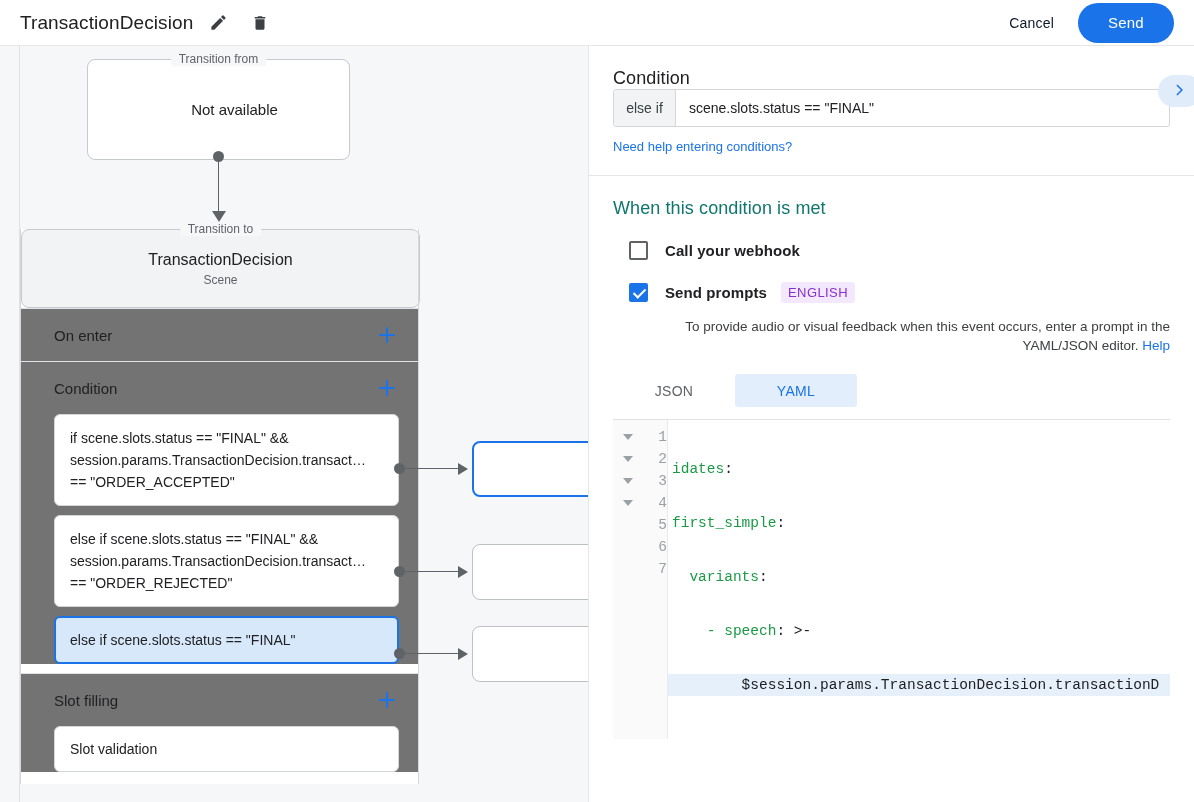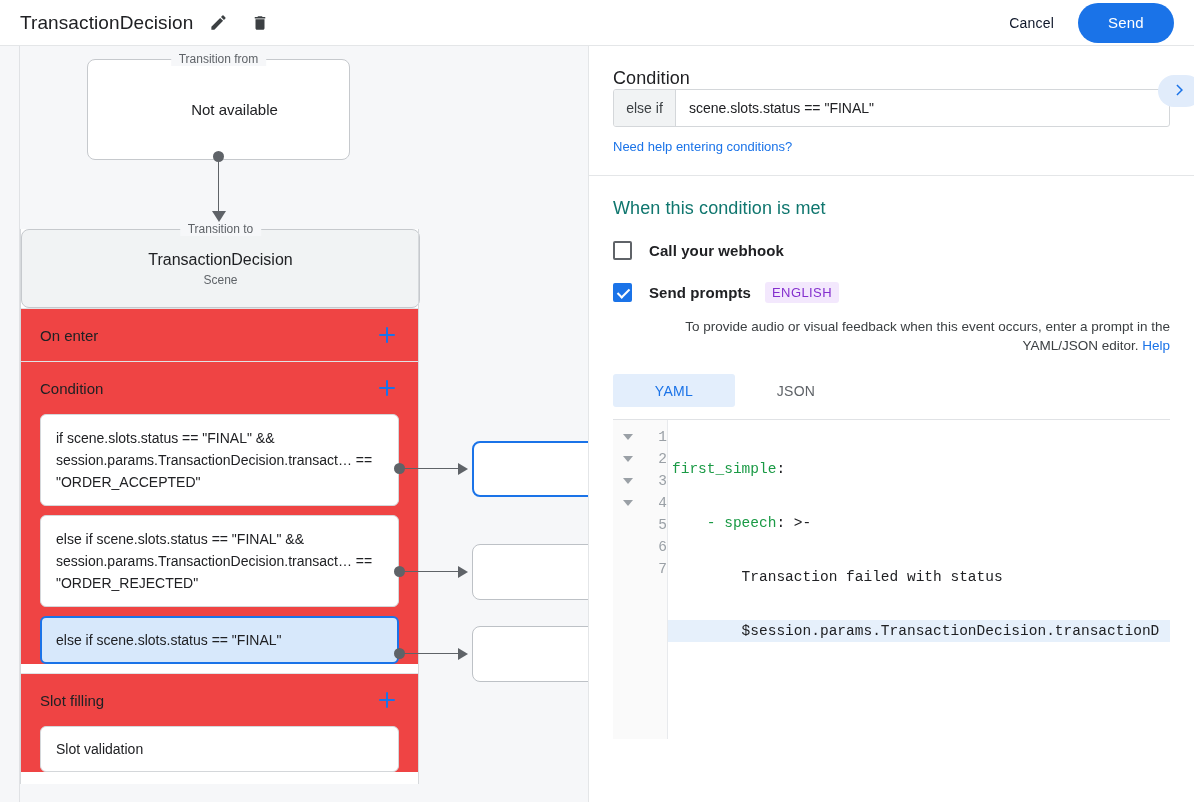--- a/index.html
+++ b/index.html
@@ -87,21 +87,21 @@
   .scene-head {
     position: relative; background: #f1f3f4; border: 1px solid #c6c9cd;
     border-radius: 8px; height: 79px; margin: 0; width: 399px;
     display: flex; flex-direction: column; align-items: center;
     justify-content: center; gap: 4px;
   }
   .scene-head .fs-legend { background: #f6f7f9; }
   .scene-title { font-size: 16px; color: #202124; }
   .scene-sub { font-size: 12px; color: #5f6368; }
 
-  .scene-section { border-top: 1px solid #e0e2e5; background: #ef4444; padding: 0 19px 0 19px; }
+  .scene-section { border-top: 1px solid #e0e2e5; background: #737373; padding: 0 19px 0 33px; }
   .scene-section:first-of-type { border-top: none; }
   .section-header {
     display: flex; align-items: center; justify-content: space-between;
     height: 52px;
   }
   .section-label { font-size: 15px; color: #202124; }
   .plus-btn {
     width: 24px; height: 24px; position: relative; cursor: pointer;
     background: none; border: none;
   }
@@ -170,21 +170,21 @@
     color: #202124; font-family: inherit; background: transparent;
   }
   .help-link {
     display: inline-block; margin-top: 12px; font-size: 13px; color: #1a73e8;
     text-decoration: none; cursor: pointer;
   }
   .panel-divider { height: 1px; background: #e4e6e8; width: 100%; }
 
   .panel-sec-2 { padding: 22px 24px 0 24px; }
   .sec2-title { font-size: 18px; color: #0f766e; letter-spacing: .1px; }
-  .check-row { display: flex; align-items: center; margin-top: 22px; }
+  .check-row { display: flex; align-items: center; margin-top: 22px; margin-left: 16px; }
   .chk {
     width: 19px; height: 19px; border: 2px solid #5f6368; border-radius: 2px;
     background: #fff; cursor: pointer; flex: none;
   }
   .chk.checked {
     background: #1a73e8; border-color: #1a73e8; position: relative;
   }
   .chk.checked::after {
     content: ""; position: absolute; left: 5px; top: 1px; width: 5px; height: 10px;
     border: solid #fff; border-width: 0 2px 2px 0; transform: rotate(45deg);
@@ -365,22 +365,22 @@
         <span class="chk checked"></span>
         <span class="check-label">Send prompts</span>
         <span class="lang-badge">ENGLISH</span>
       </div>
 
       <div class="helper-text">
         <span>To provide audio or visual feedback when this event occurs, enter a prompt in the YAML/JSON editor. </span><a>Help</a>
       </div>
 
       <div class="tabs">
+        <div class="tab">JSON</div>
         <div class="tab active">YAML</div>
-        <div class="tab">JSON</div>
       </div>
 
       <div class="editor">
         <div class="fold-col">
           <div class="fold-cell">
               <span class="fold-tri"></span>
             </div>
           <div class="fold-cell">
               <span class="fold-tri"></span>
             </div>
@@ -397,22 +397,23 @@
         <div class="gutter">
           <div>1</div>
           <div>2</div>
           <div>3</div>
           <div>4</div>
           <div>5</div>
           <div>6</div>
           <div>7</div>
         </div>
         <div class="code">
+          <div class="code-line"><span class="k">idates</span><span class="t">:</span><span class="t"></span></div>
           <div class="code-line"><span class="k">first_simple</span><span class="t">:</span><span class="t"></span></div>
+          <div class="code-line"><span class="k">  variants</span><span class="t">:</span><span class="t"></span></div>
           <div class="code-line"><span class="k">    - speech</span><span class="t">:</span><span class="t"> &gt;-</span></div>
-          <div class="code-line"><span class="t">        Transaction failed with status</span></div>
           <div class="code-line hl"><span class="t">        $session.params.TransactionDecision.transactionD</span></div>
           
         </div>
       </div>
     </div>
   </div>
 </div>
 
 </body></html>

